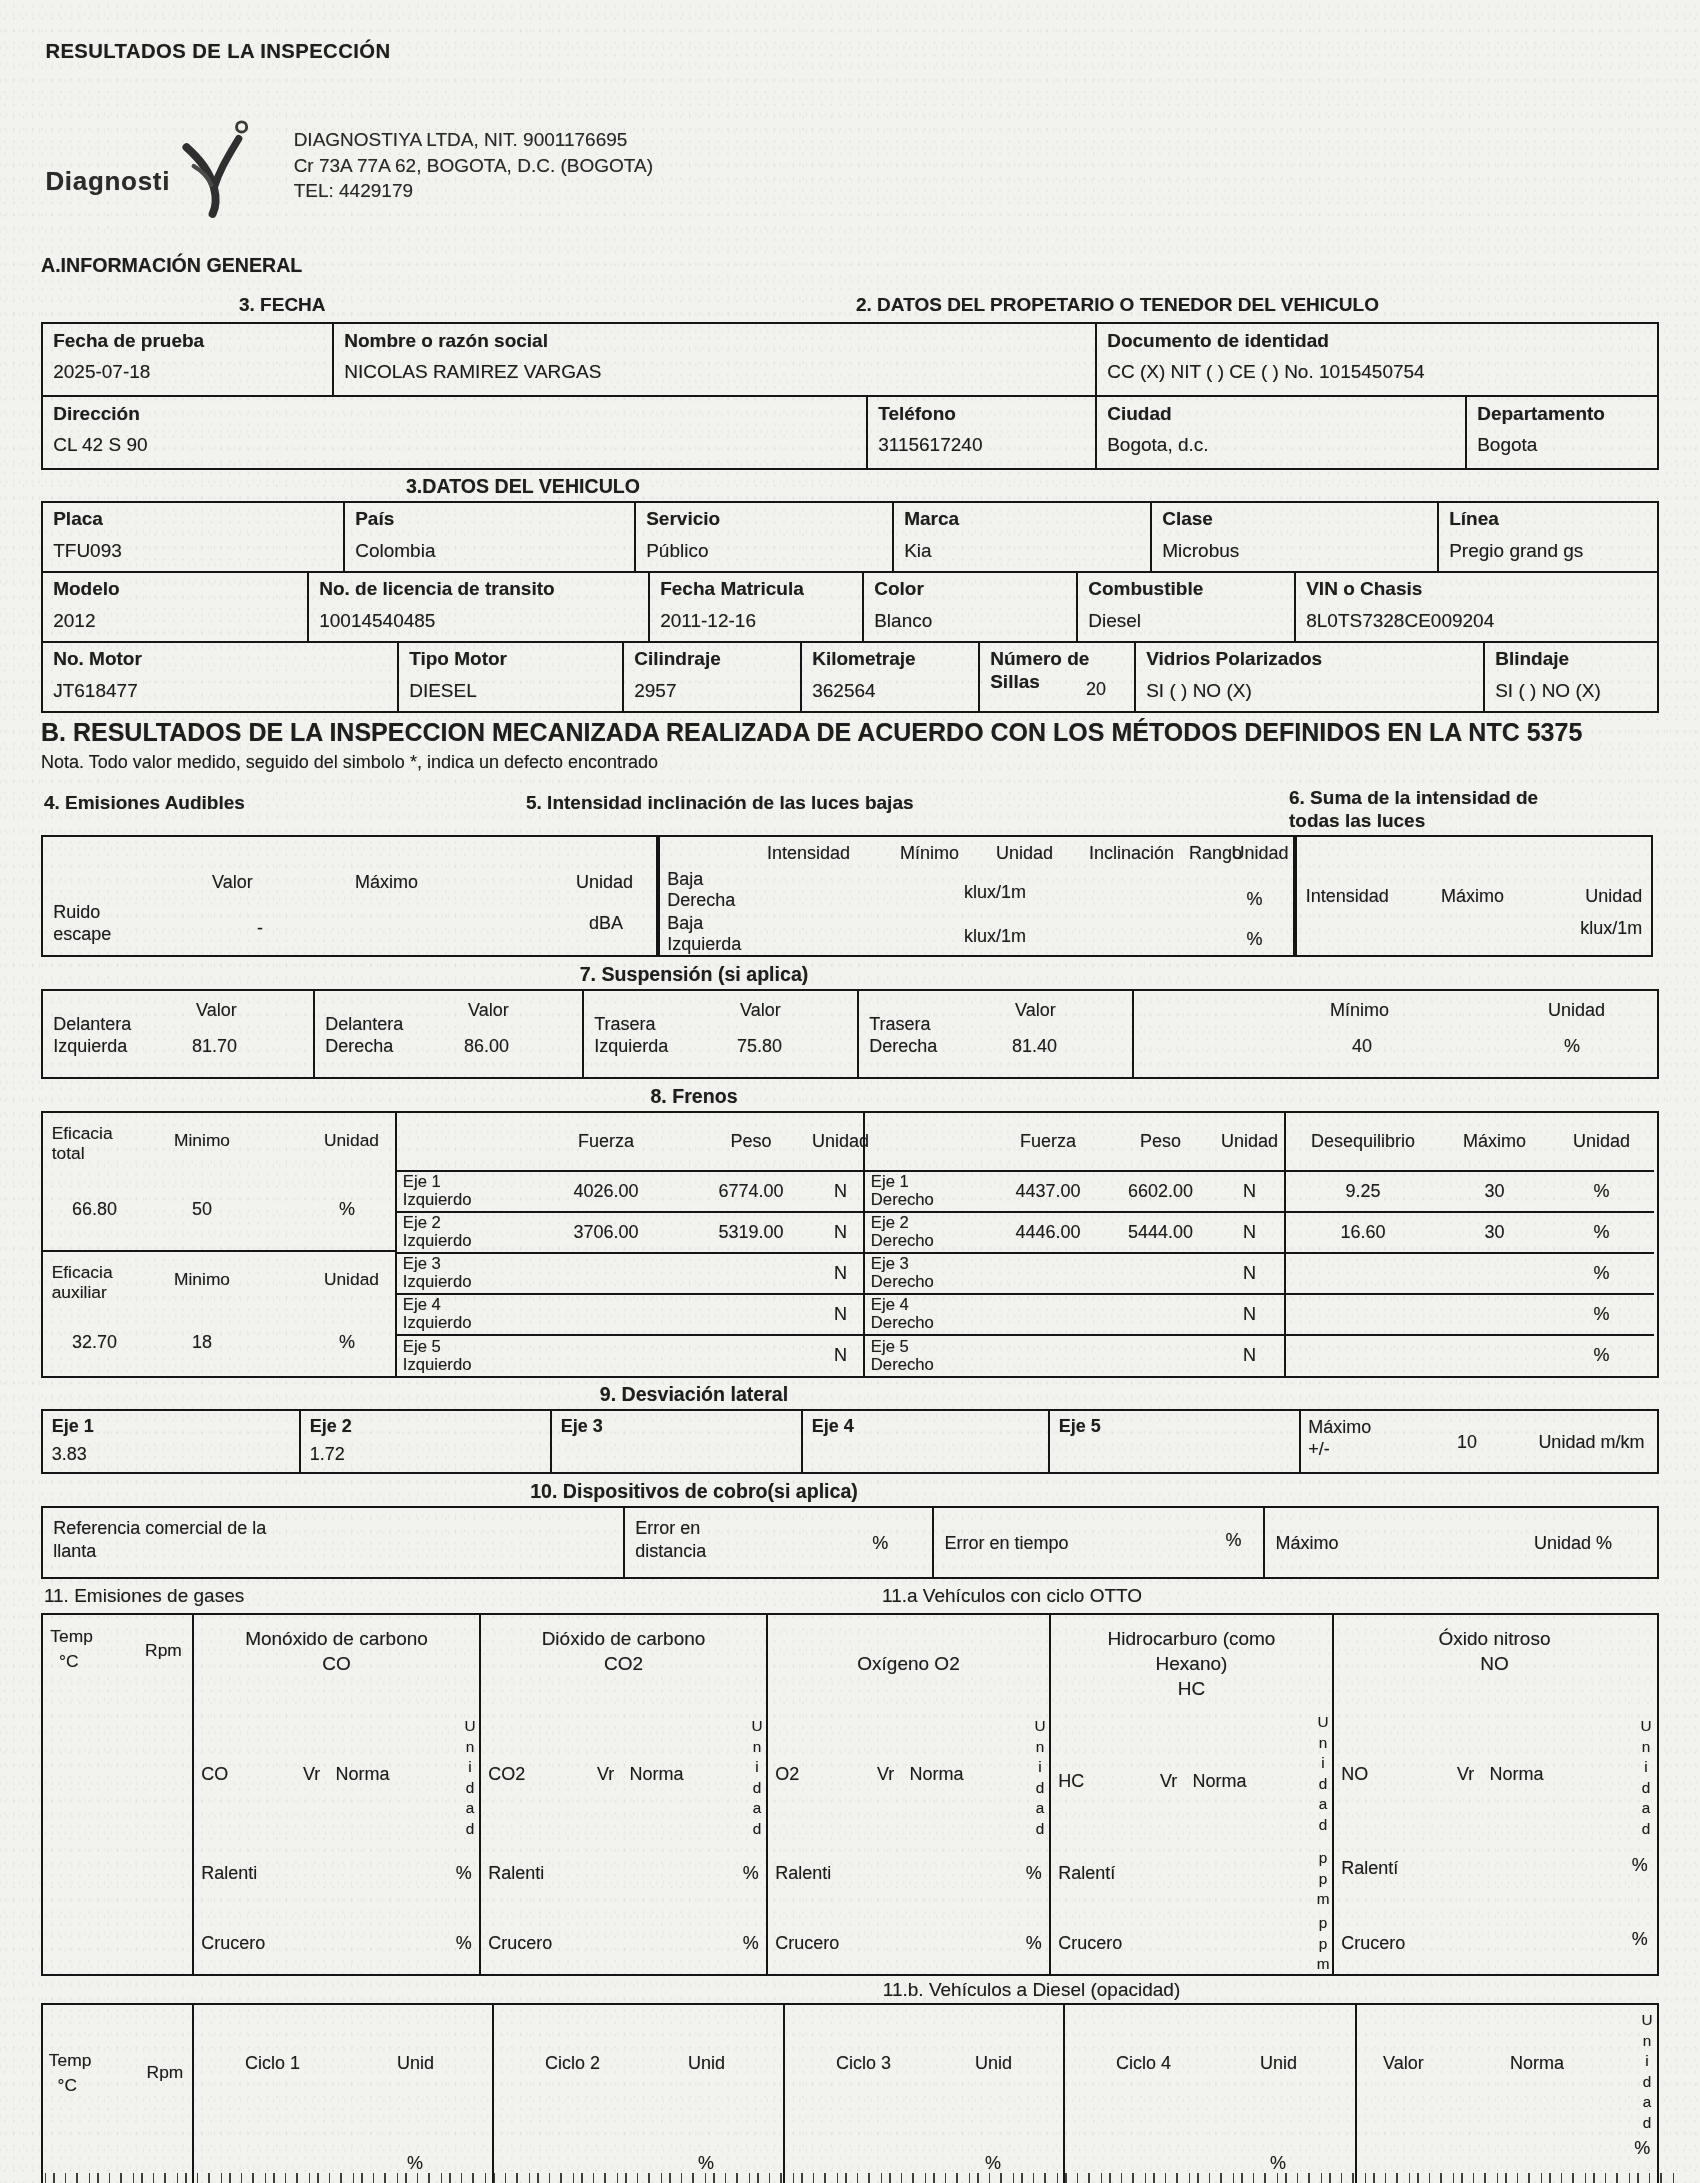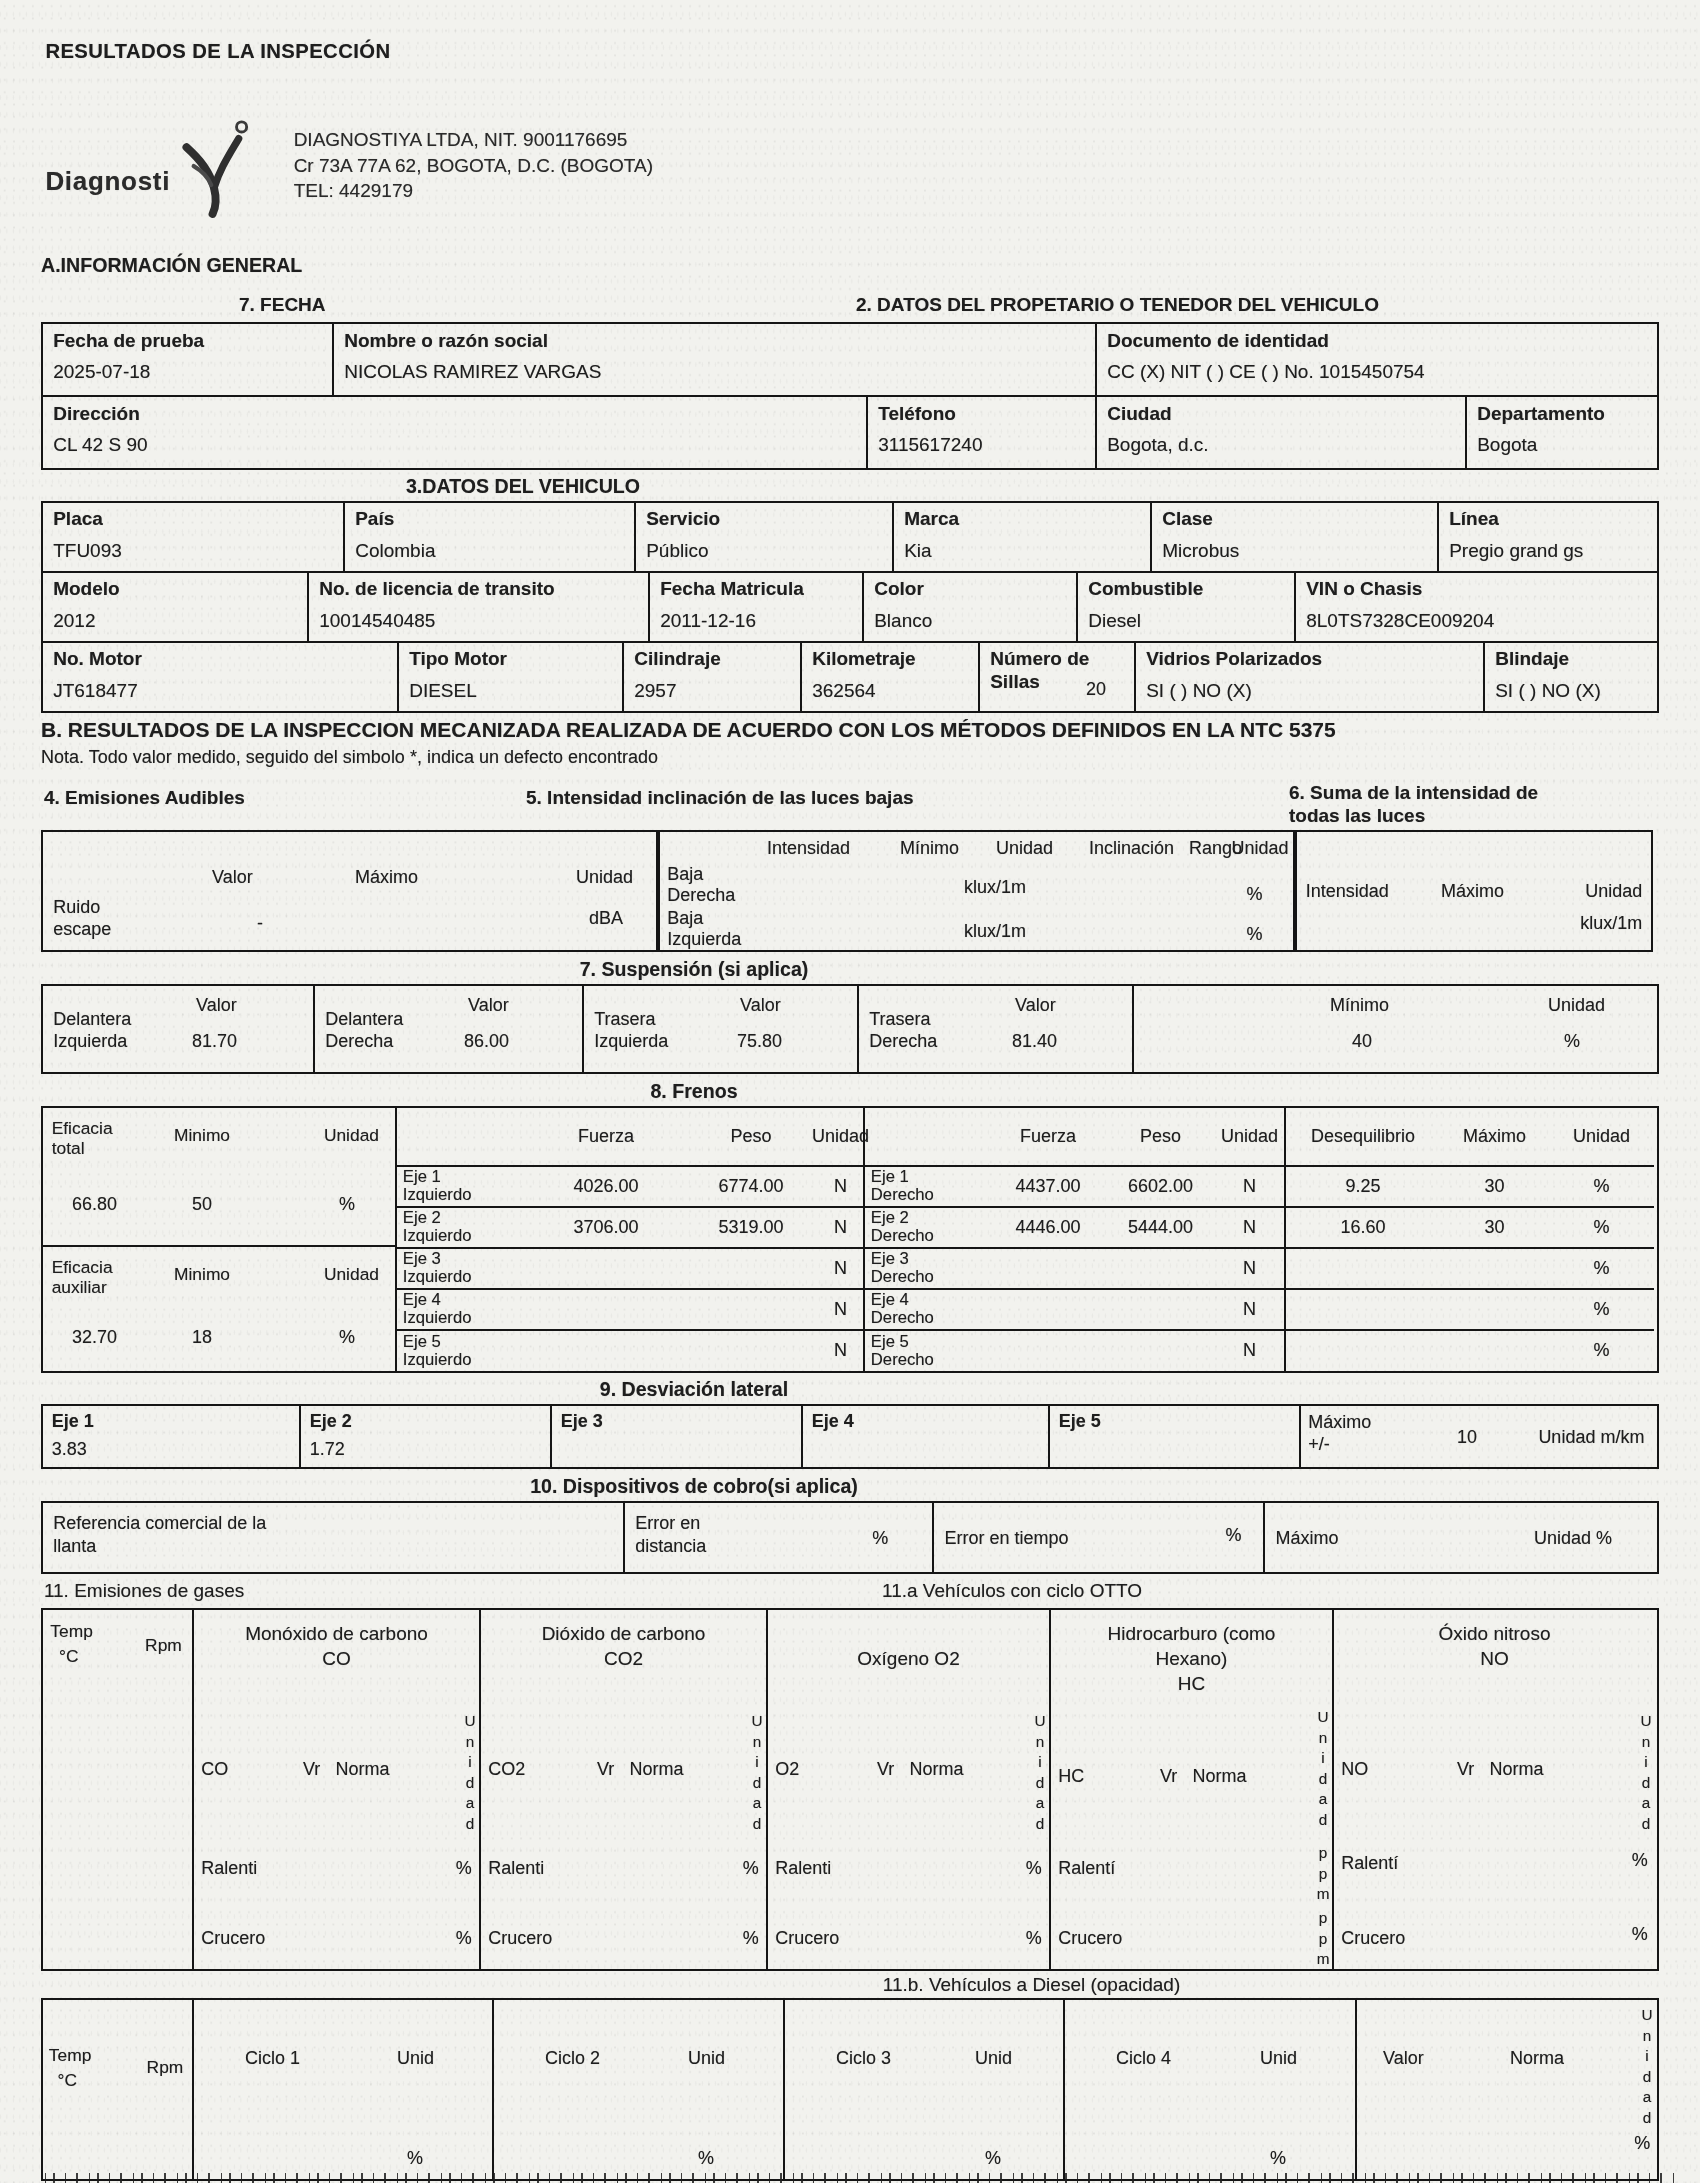--- a/index.html
+++ b/index.html
@@ -101,21 +101,21 @@
     <div class="company">
       <div>DIAGNOSTIYA LTDA, NIT. 9001176695</div>
       <div>Cr 73A 77A 62, BOGOTA, D.C. (BOGOTA)</div>
       <div>TEL: 4429179</div>
     </div>
   </div>
 
   <div class="heading-a">A.INFORMACIÓN GENERAL</div>
 
   <div class="sec-titles">
-    <span class="st1">7. FECHA</span>
+    <span class="st1">3. FECHA</span>
     <span class="st2">2. DATOS DEL PROPETARIO O TENEDOR DEL VEHICULO</span>
   </div>
 
   <div class="tbl">
     <div class="row h98">
       <div class="cell" style="width:289px">
         <div class="lab">Fecha de prueba</div>
         <div class="val">2025-07-18</div>
       </div>
       <div class="cell" style="width:763px">
@@ -228,21 +228,21 @@
           <div class="lab">Vidrios Polarizados</div>
           <div class="val">SI ( ) NO (X)</div>
         </div>
       <div class="cell" style="width:172px">
           <div class="lab">Blindaje</div>
           <div class="val">SI ( ) NO (X)</div>
         </div>
     </div>
   </div>
 
-  <div style="font-size:21px;font-weight:700;margin-top:5.8px;">B. RESULTADOS DE LA INSPECCION MECANIZADA REALIZADA DE ACUERDO CON LOS MÉTODOS DEFINIDOS EN LA NTC 5375</div>
+  <div style="font-size:25px;font-weight:700;margin-top:5.8px;">B. RESULTADOS DE LA INSPECCION MECANIZADA REALIZADA DE ACUERDO CON LOS MÉTODOS DEFINIDOS EN LA NTC 5375</div>
   <div class="note">Nota. Todo valor medido, seguido del simbolo *, indica un defecto encontrado</div>
 
   <div class="sub-titles">
     <span class="sub4">4. Emisiones Audibles</span>
     <span class="sub5">5. Intensidad inclinación de las luces bajas</span>
     <span class="sub6 pl">6. Suma de la intensidad de
 todas las luces</span>
   </div>
 
   <div class="t456">

